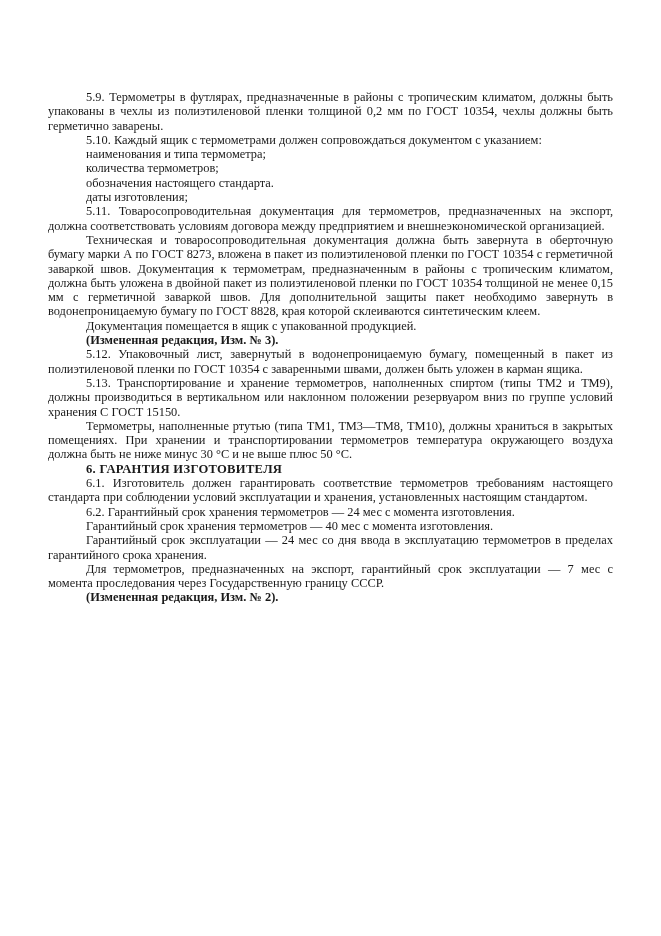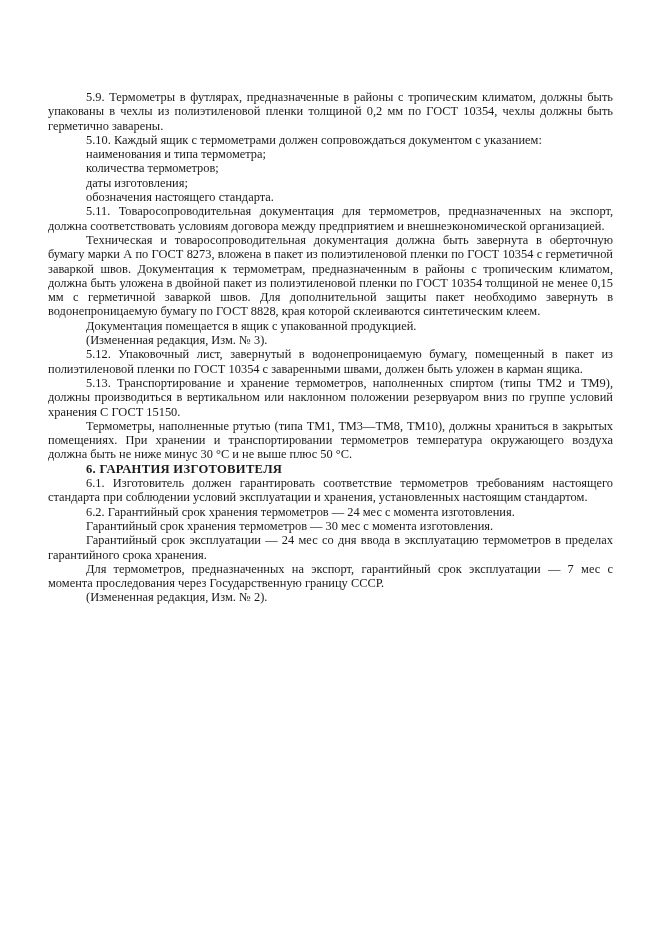--- a/index.html
+++ b/index.html
@@ -29,21 +29,21 @@
     font-size: 12.4px;
     line-height: 14.3px;
     text-align: justify;
     margin-top: 48px;
   }
   p.para {
     margin: 0;
     text-indent: 38px;
   }
   p.bold {
-    font-weight: normal;
+    font-weight: bold;
   }
   .section-heading {
     font-weight: bold;
     font-size: 12.6px;
     text-align: left;
     text-indent: 0;
     margin: 13px 0 13px 0;
     letter-spacing: 0.3px;
   }
 </style>
@@ -52,34 +52,34 @@
 
 <div class="page">
 
 
   <div class="body-text">
 
     <p class="para">5.9. Термометры в футлярах, предназначенные в районы с тропическим климатом, должны быть упакованы в чехлы из полиэтиленовой пленки толщиной 0,2 мм по ГОСТ 10354, чехлы должны быть герметично заварены.</p>
     <p class="para">5.10. Каждый ящик с термометрами должен сопровождаться документом с указанием:</p>
     <p class="para">наименования и типа термометра;</p>
     <p class="para">количества термометров;</p>
+    <p class="para">обозначения настоящего стандарта.</p>
     <p class="para">даты изготовления;</p>
-    <p class="para">обозначения настоящего стандарта.</p>
     <p class="para">5.11. Товаросопроводительная документация для термометров, предназначенных на экспорт, должна соответствовать условиям договора между предприятием и внешнеэкономической организацией.</p>
     <p class="para">Техническая и товаросопроводительная документация должна быть завернута в оберточную бумагу марки А по ГОСТ 8273, вложена в пакет из полиэтиленовой пленки по ГОСТ 10354 с герметичной заваркой швов. Документация к термометрам, предназначенным в районы с тропическим климатом, должна быть уложена в двойной пакет из полиэтиленовой пленки по ГОСТ 10354 толщиной не менее 0,15 мм с герметичной заваркой швов. Для дополнительной защиты пакет необходимо завернуть в водонепроницаемую бумагу по ГОСТ 8828, края которой склеиваются синтетическим клеем.</p>
     <p class="para">Документация помещается в ящик с упакованной продукцией.</p>
     <p class="para bold">(Измененная редакция, Изм. № 3).</p>
     <p class="para">5.12. Упаковочный лист, завернутый в водонепроницаемую бумагу, помещенный в пакет из полиэтиленовой пленки по ГОСТ 10354 с заваренными швами, должен быть уложен в карман ящика.</p>
     <p class="para">5.13. Транспортирование и хранение термометров, наполненных спиртом (типы ТМ2 и ТМ9), должны производиться в вертикальном или наклонном положении резервуаром вниз по группе условий хранения С ГОСТ 15150.</p>
     <p class="para">Термометры, наполненные ртутью (типа ТМ1, ТМ3—ТМ8, ТМ10), должны храниться в закрытых помещениях. При хранении и транспортировании термометров температура окружающего воздуха должна быть не ниже минус 30 °С и не выше плюс 50 °С.</p>
 
     <p class="para section-heading">6. ГАРАНТИЯ ИЗГОТОВИТЕЛЯ</p>
 
     <p class="para">6.1. Изготовитель должен гарантировать соответствие термометров требованиям настоящего стандарта при соблюдении условий эксплуатации и хранения, установленных настоящим стандартом.</p>
     <p class="para">6.2. Гарантийный срок хранения термометров — 24 мес с момента изготовления.</p>
-    <p class="para">Гарантийный срок хранения термометров — 30 мес с момента изготовления.</p>
+    <p class="para">Гарантийный срок хранения термометров — 40 мес с момента изготовления.</p>
     <p class="para">Гарантийный срок эксплуатации — 24 мес со дня ввода в эксплуатацию термометров в пределах гарантийного срока хранения.</p>
     <p class="para">Для термометров, предназначенных на экспорт, гарантийный срок эксплуатации — 7 мес с момента проследования через Государственную границу СССР.</p>
     <p class="para bold">(Измененная редакция, Изм. № 2).</p>
 
   </div>
 
 </div>
 
 </body></html>

